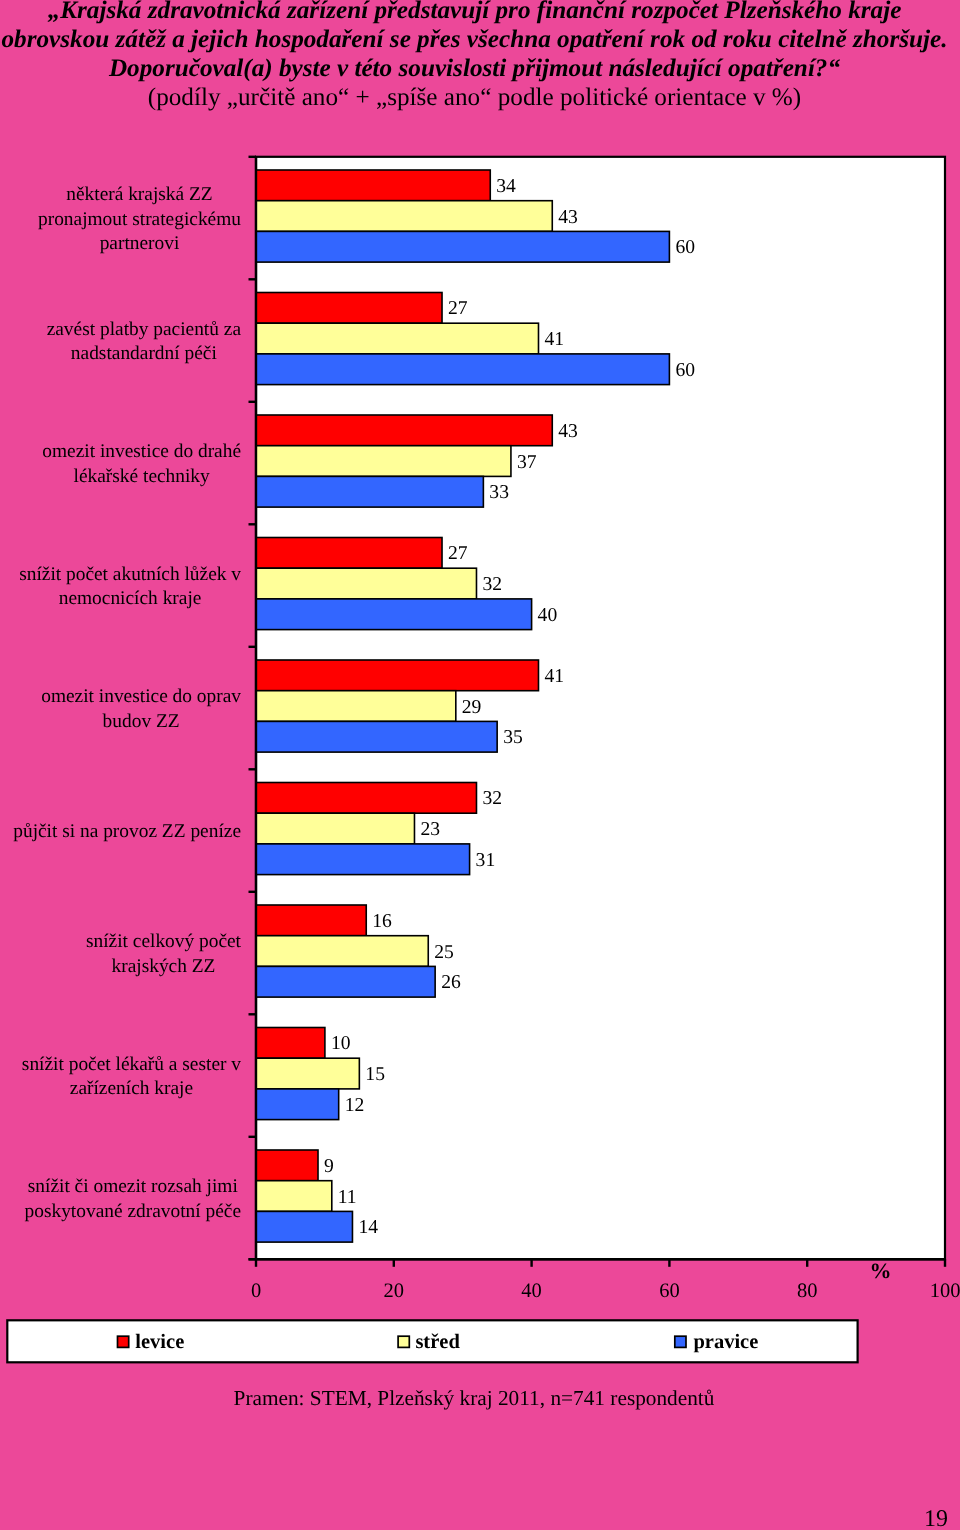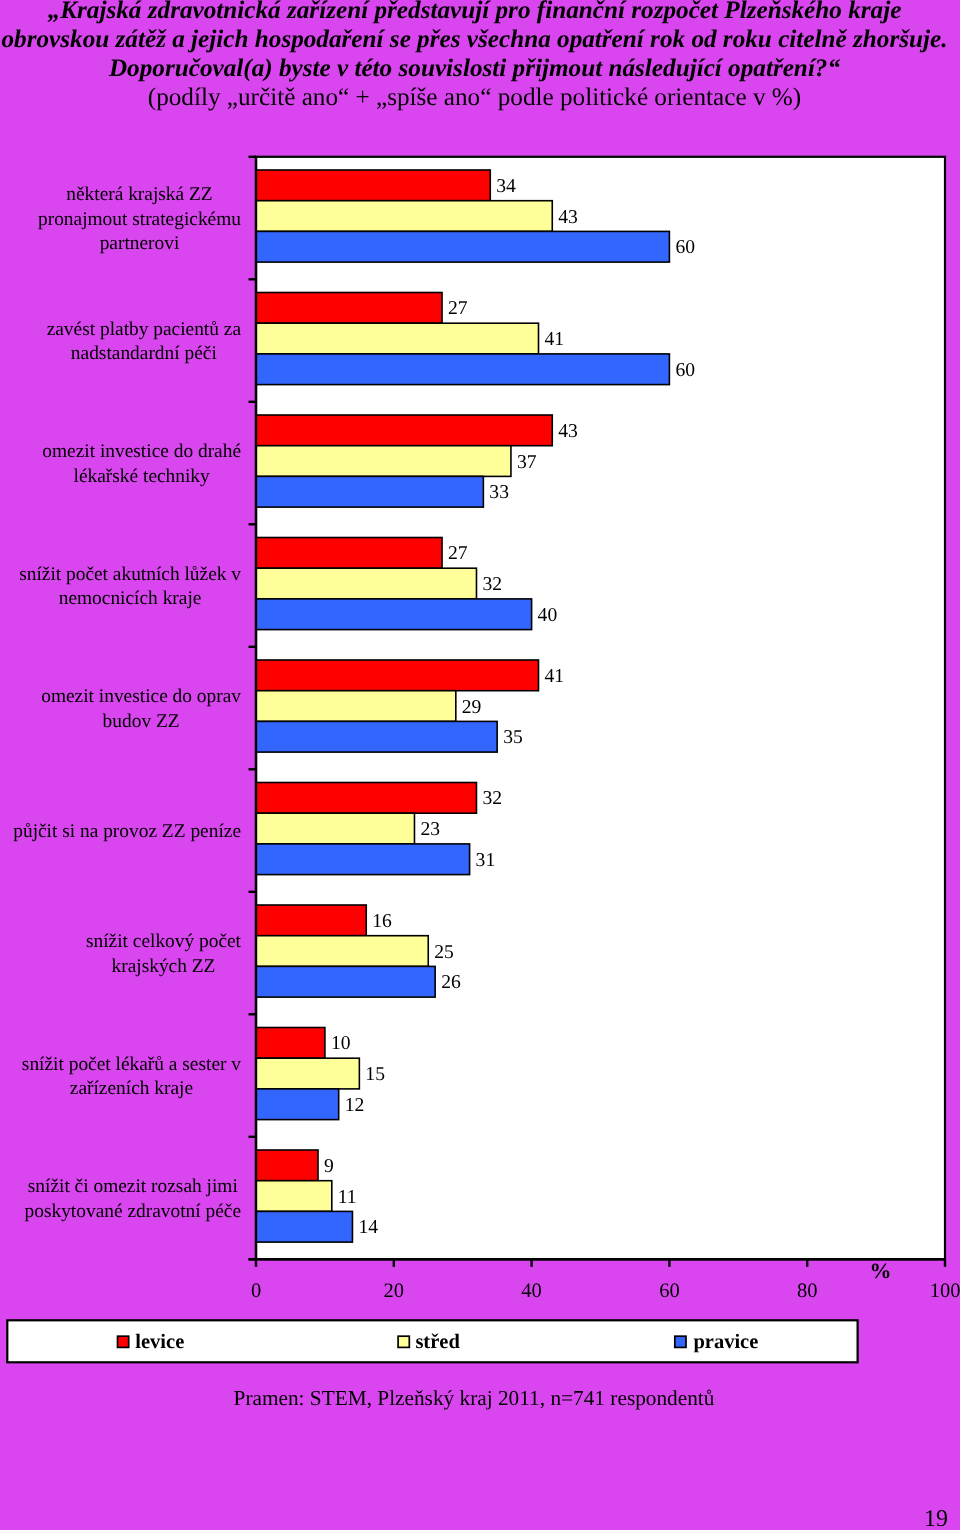--- a/index.html
+++ b/index.html
@@ -1,21 +1,21 @@
 <!DOCTYPE html>
 <html lang="cs"><head>
 <meta charset="utf-8">
 <title>Graf</title>
 <style>
   html,body{margin:0;padding:0;background:#fff;}
   body{width:960px;height:1530px;
        font-family:"Liberation Serif", serif; color:#000;
        -webkit-font-smoothing:antialiased;
        text-rendering:geometricPrecision;}
-  .page{position:relative;width:960px;height:1530px;overflow:hidden;background:#d946ef;}
+  .page{position:relative;width:960px;height:1530px;overflow:hidden;background:#ec4899;}
 
   
   .heading{position:absolute;left:-5.5px;top:0;width:960px;text-align:center;}
   .hl{display:block;white-space:pre;}
   .hl-b{font-weight:bold;font-style:italic;font-size:25.2px;line-height:28.9px;}
   .hl-p{font-weight:normal;font-style:normal;font-size:25.2px;line-height:28.9px;}
 
   
   .chart{position:absolute;left:0;top:0;width:960px;height:1400px;}
   svg{display:block;}

